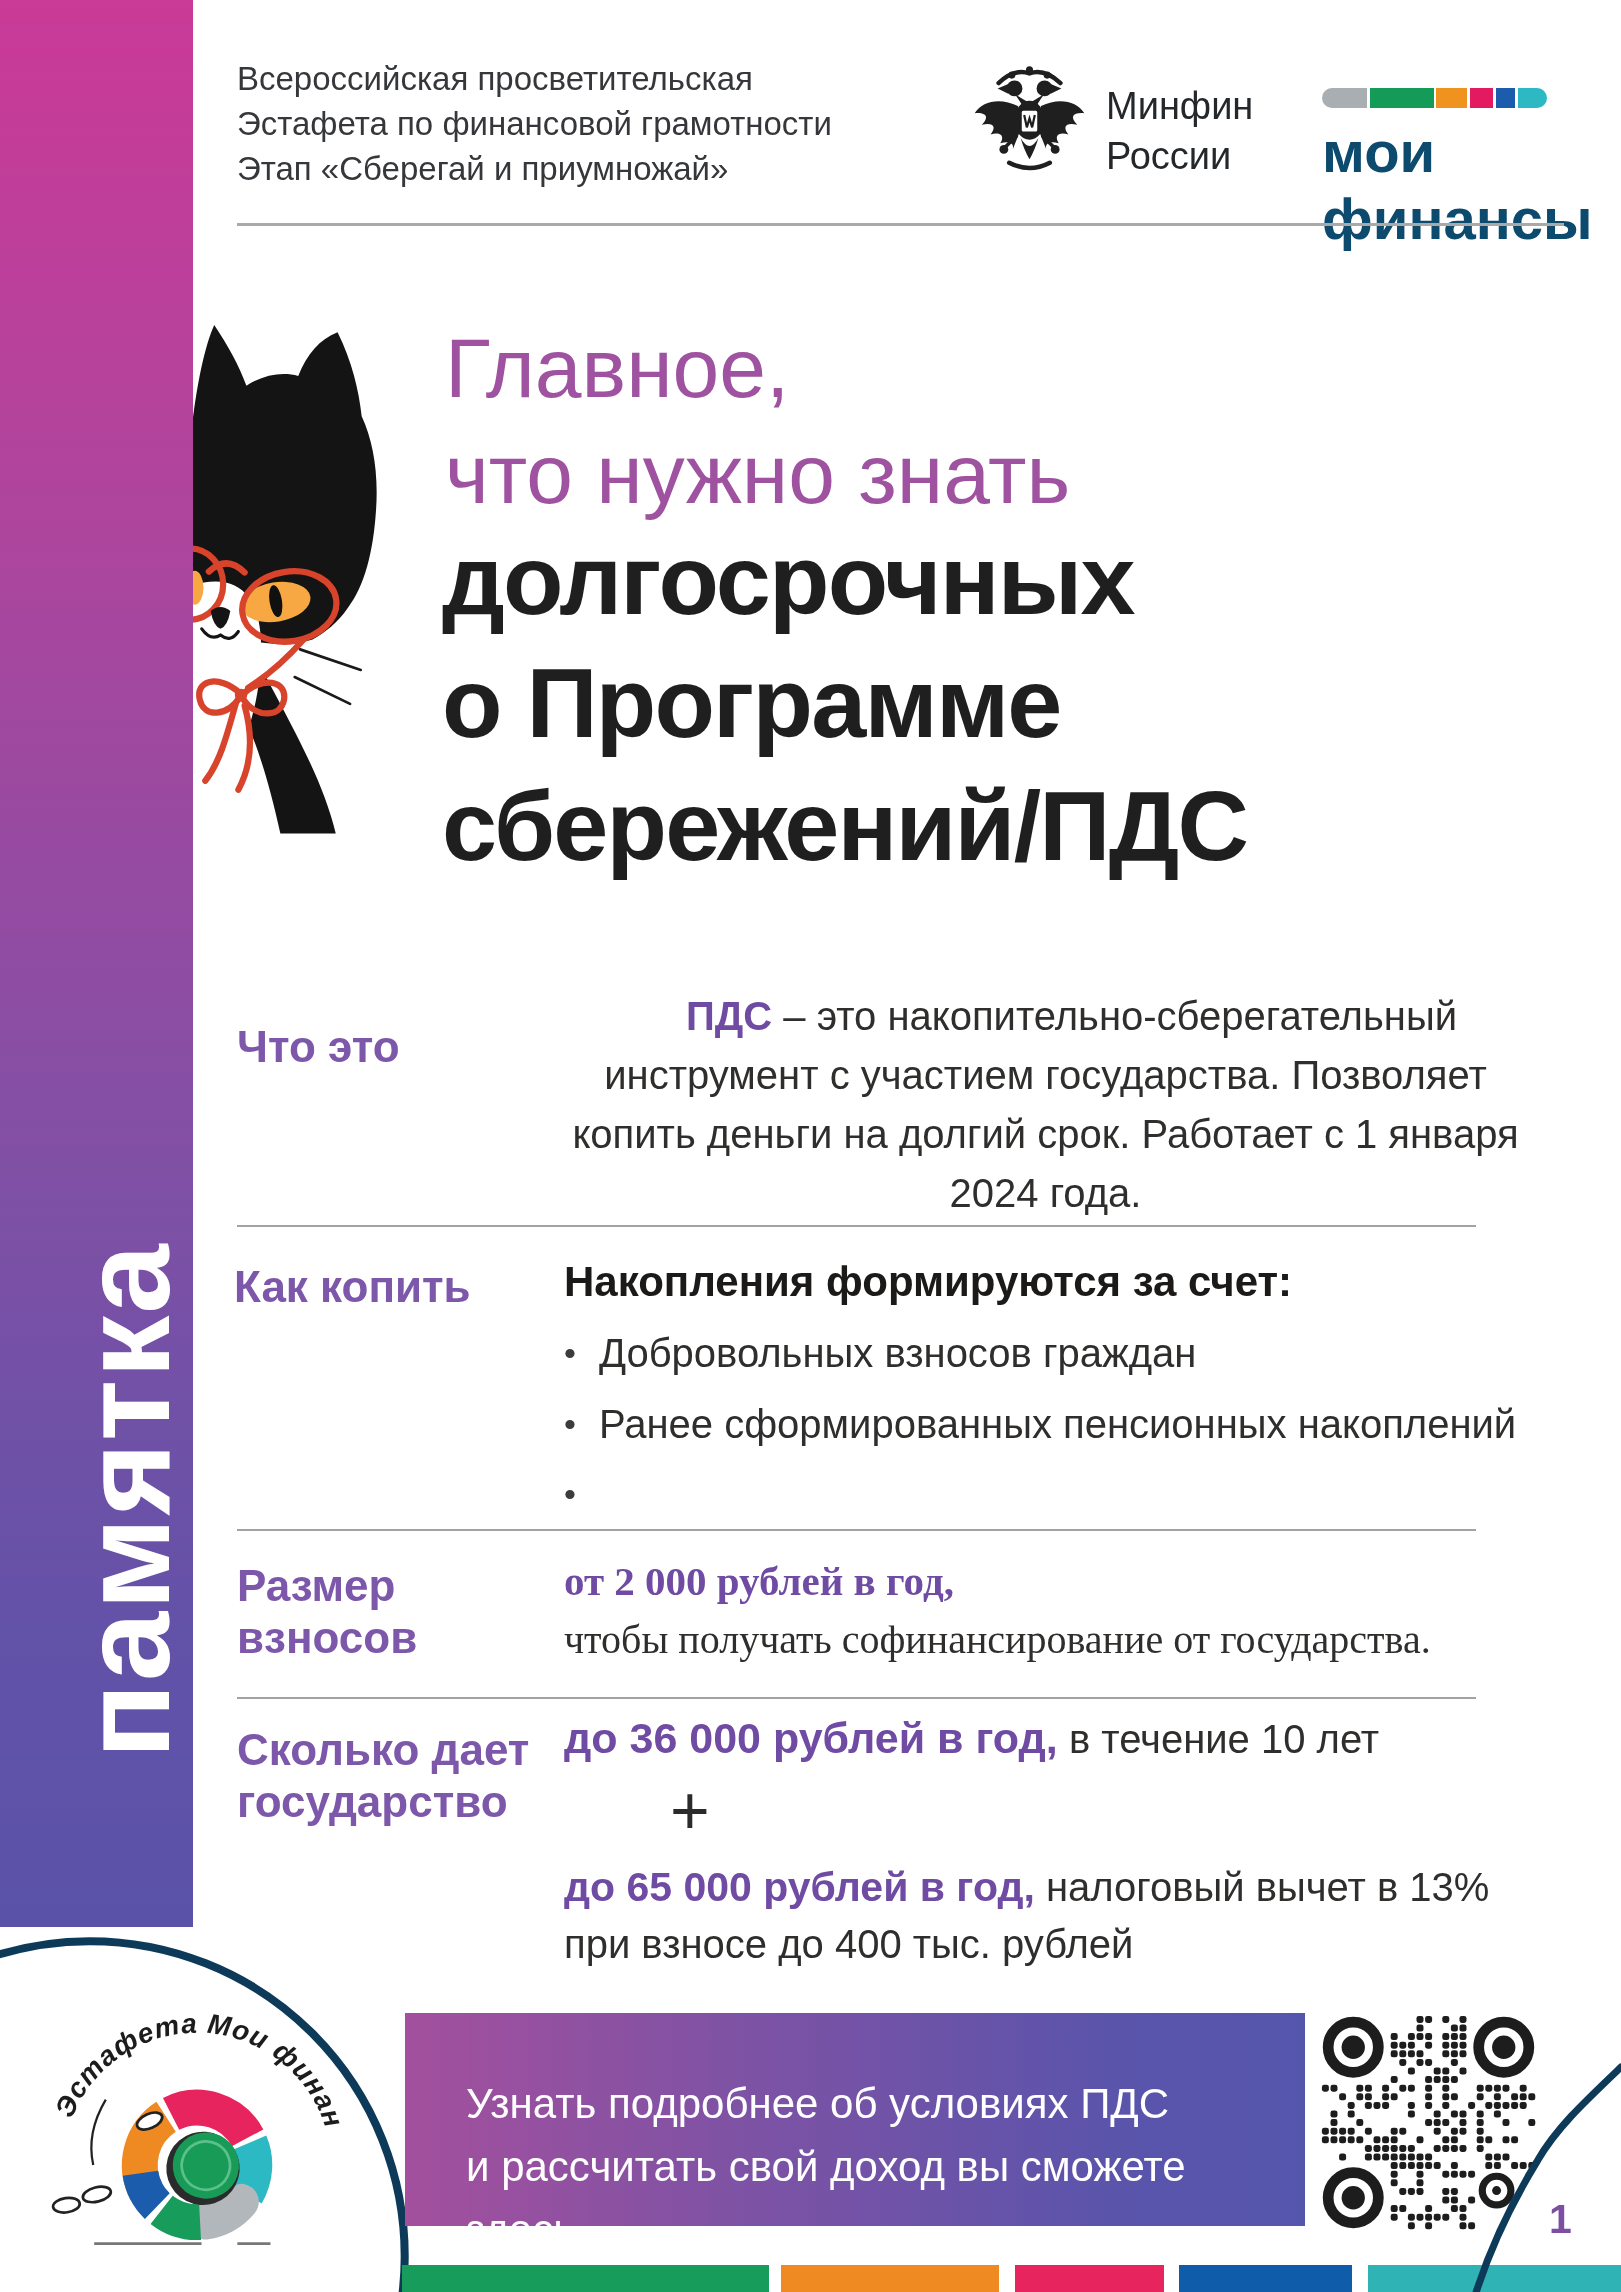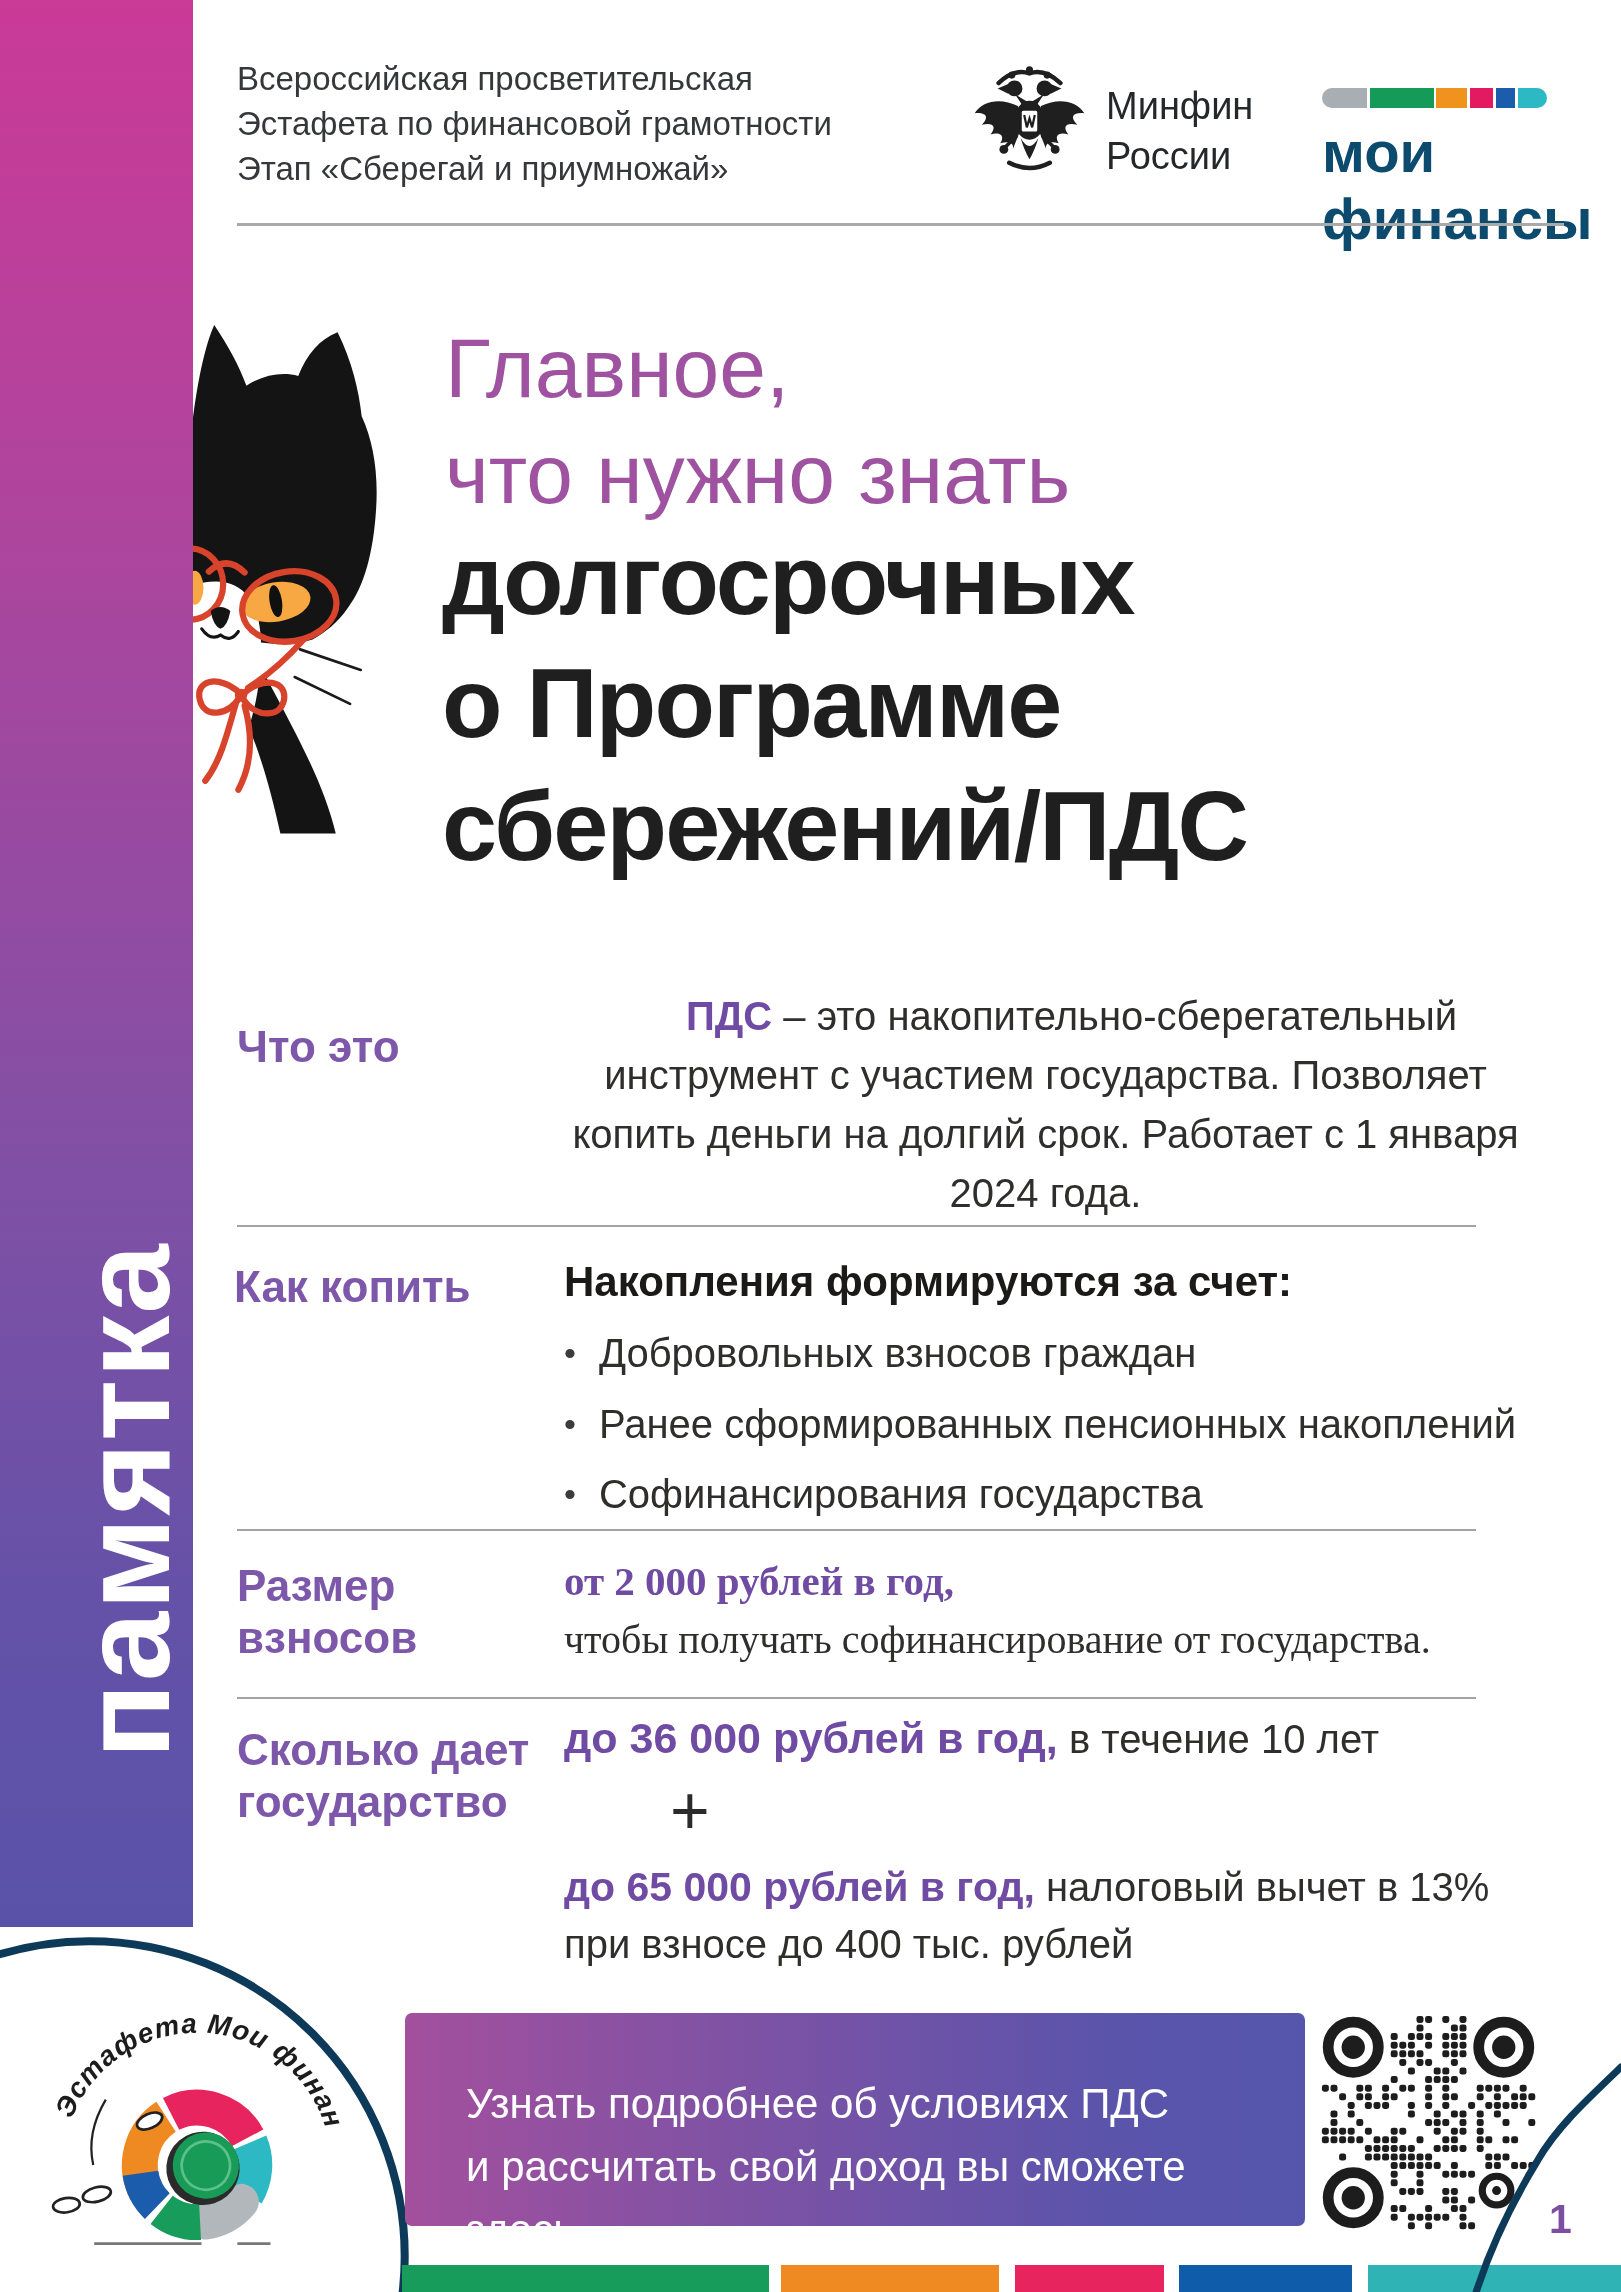--- a/index.html
+++ b/index.html
@@ -31,21 +31,21 @@
   .sec-label{color:#7c57aa;font-size:44px;font-weight:bold;line-height:52px;width:309px;}
   .body-txt{color:#2f2e2d;font-size:40px;line-height:59px;}
   .lead{color:#6f4ba3;font-weight:bold;}
   .divider{height:1.8px;width:1239px;background:#a3a3a3;left:237px;}
   .bullets{left:564px;top:1333px;width:976px;}
   .bullet-item{display:flex;margin-bottom:29.6px;color:#2f2e2d;font-size:40px;line-height:41px;}
   .bullet-item .dot{margin-right:23px;font-size:34px;color:#3c3c3c;}
   .plus{font-size:68px;font-weight:400;color:#2b2b2b;margin:9px 0 0 106px;line-height:72px;}
 
   
-  .banner{left:405px;top:2013px;width:900px;height:213px;border-radius:7px;z-index:5;
+  .banner{left:405px;top:2013px;width:900px;height:213px;border-radius:0;z-index:5;
     background:linear-gradient(90deg,#a3509d 0%,#8052a4 35%,#5b54ab 78%,#5456ac 100%);}
   .banner-text{margin:59px 0 0 61px;color:#ffffff;font-size:42px;line-height:63px;}
   .page-num{left:1549px;top:2196px;color:#7d4fa3;font-size:41px;font-weight:bold;z-index:6;}
   .stripe{top:2265px;height:28px;z-index:2;}
   .qr-wrap{left:1321px;top:2015px;width:215px;height:215px;background:#fff;z-index:5;}
 </style>
 </head>
 <body>
 
 <div class="abs sidebar"></div>
@@ -147,21 +147,20 @@
   <div class="bullet-item">
     <span class="dot">•</span>
     <span>Добровольных взносов граждан</span>
   </div>
   <div class="bullet-item">
     <span class="dot">•</span>
     <span>Ранее сформированных пенсионных накоплений</span>
   </div>
   <div class="bullet-item">
     <span class="dot">•</span>
-    <span>Софинансирования государства</span>
   </div>
 </div>
 <div class="abs divider" style="top:1529px;"></div>
 
 <div class="abs sec-label" style="left:237px;top:1560px;">Размер взносов</div>
 <div class="abs" style="left:564px;top:1555px;width:967px;font-family:Liberation Serif, serif;">
   <div class="lead" style="font-size:41px;line-height:52px;">от 2 000 рублей в год,</div>
   <div class="body-txt" style="margin-top:7.2px;line-height:52px;">чтобы получать софинансирование от государства.</div>
 </div>
 <div class="abs divider" style="top:1697px;"></div>

